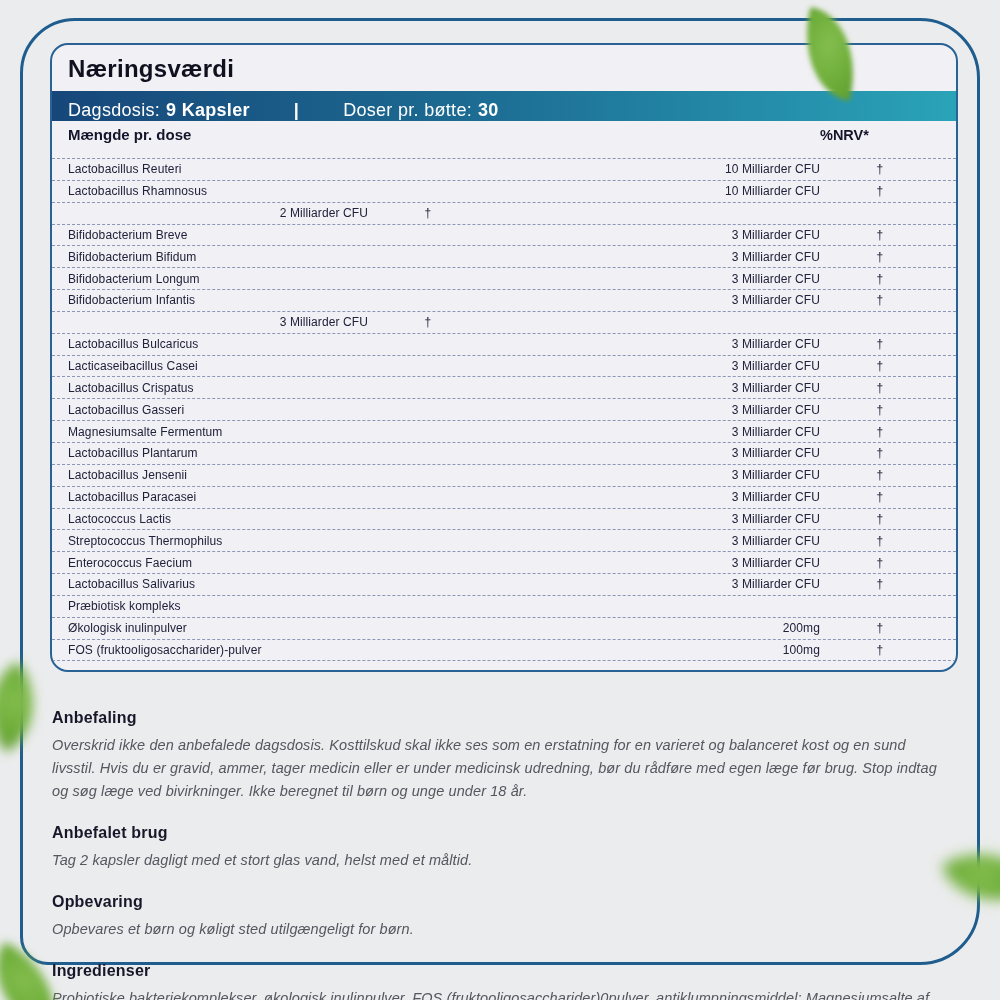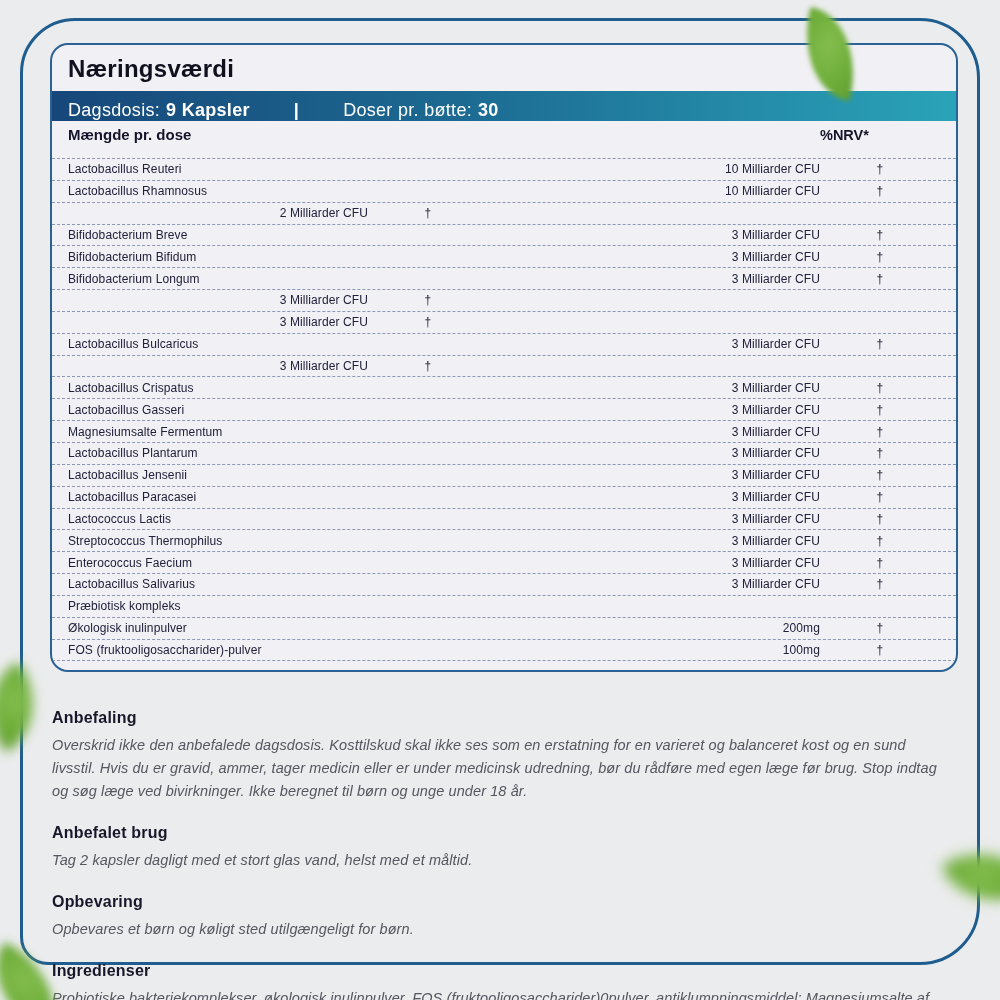--- a/index.html
+++ b/index.html
@@ -194,36 +194,38 @@
           <span class="col-nrv">†</span>
         </div>
 
         <div class="t-row">
           <span class="col-name">Bifidobacterium Longum</span>
           <span class="col-amount">3 Milliarder CFU</span>
           <span class="col-nrv">†</span>
         </div>
 
         <div class="t-row">
+          <span class="col-name">Bifidobacterium Infantis</span>
           <span class="col-amount">3 Milliarder CFU</span>
           <span class="col-nrv">†</span>
         </div>
 
         <div class="t-row">
           <span class="col-amount">3 Milliarder CFU</span>
           <span class="col-nrv">†</span>
         </div>
 
         <div class="t-row">
           <span class="col-name">Lactobacillus Bulcaricus</span>
           <span class="col-amount">3 Milliarder CFU</span>
           <span class="col-nrv">†</span>
         </div>
 
         <div class="t-row">
+          <span class="col-name">Lacticaseibacillus Casei</span>
           <span class="col-amount">3 Milliarder CFU</span>
           <span class="col-nrv">†</span>
         </div>
 
         <div class="t-row">
           <span class="col-name">Lactobacillus Crispatus</span>
           <span class="col-amount">3 Milliarder CFU</span>
           <span class="col-nrv">†</span>
         </div>
 

